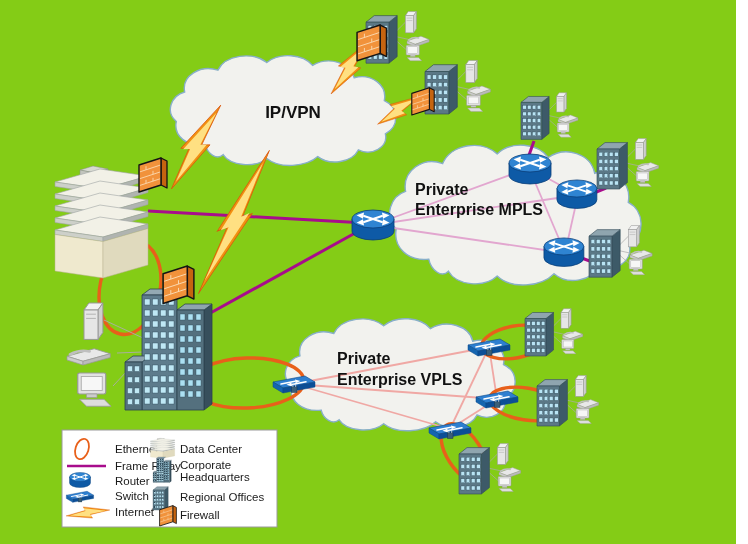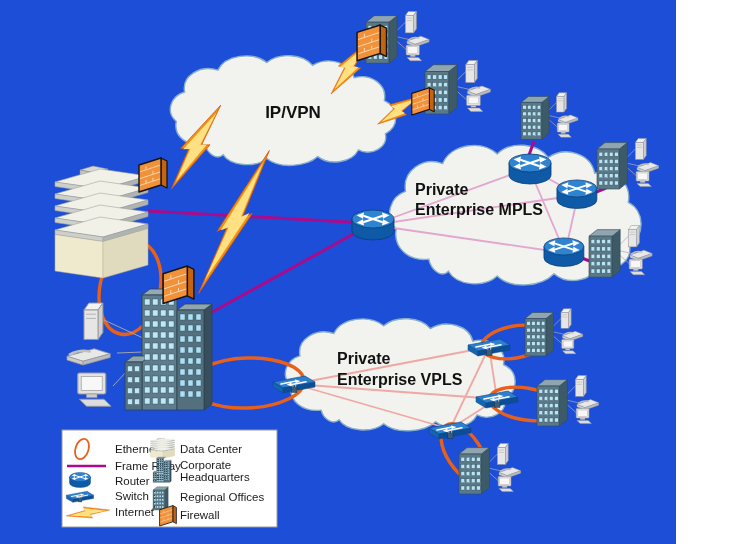--- a/index.html
+++ b/index.html
@@ -1,16 +1,16 @@
 <!DOCTYPE html>
 <html><head>
 <meta charset="utf-8">
 <style>
   html,body{margin:0;padding:0;background:#ffffff;}
-  #stage{position:relative;width:676px;height:544px;background:#1d4ed8;overflow:hidden;}
+  #stage{position:relative;width:736px;height:544px;background:#84cc16;overflow:hidden;}
   svg{display:block;}
   svg text{font-family:"Liberation Sans","DejaVu Sans",sans-serif;fill:#111;}
   .cloud-label{font-weight:bold;font-size:16px;}
   .cloud-label-big{font-weight:bold;font-size:17px;}
   .legend-label{font-size:11.5px;fill:#1a1a1a;}
 </style>
 </head>
 <body>
 
 <div id="stage">

